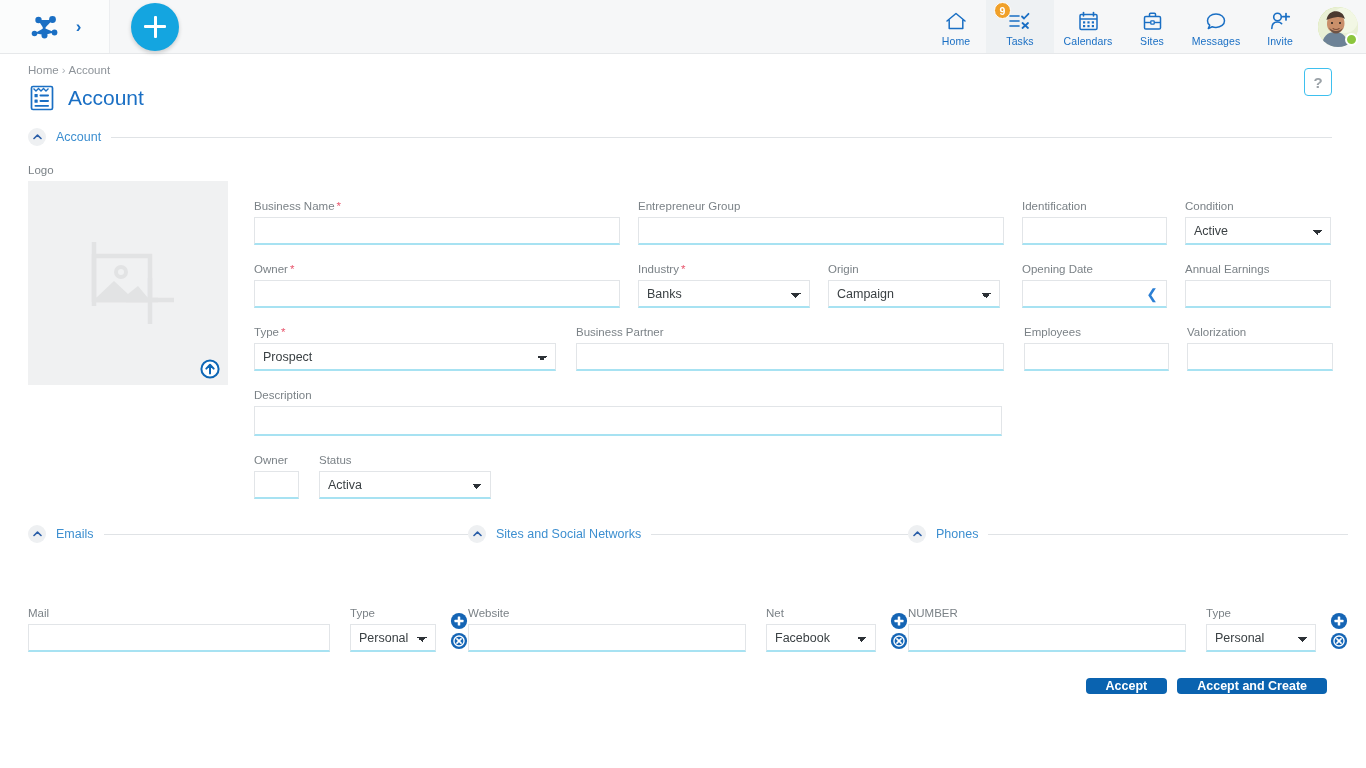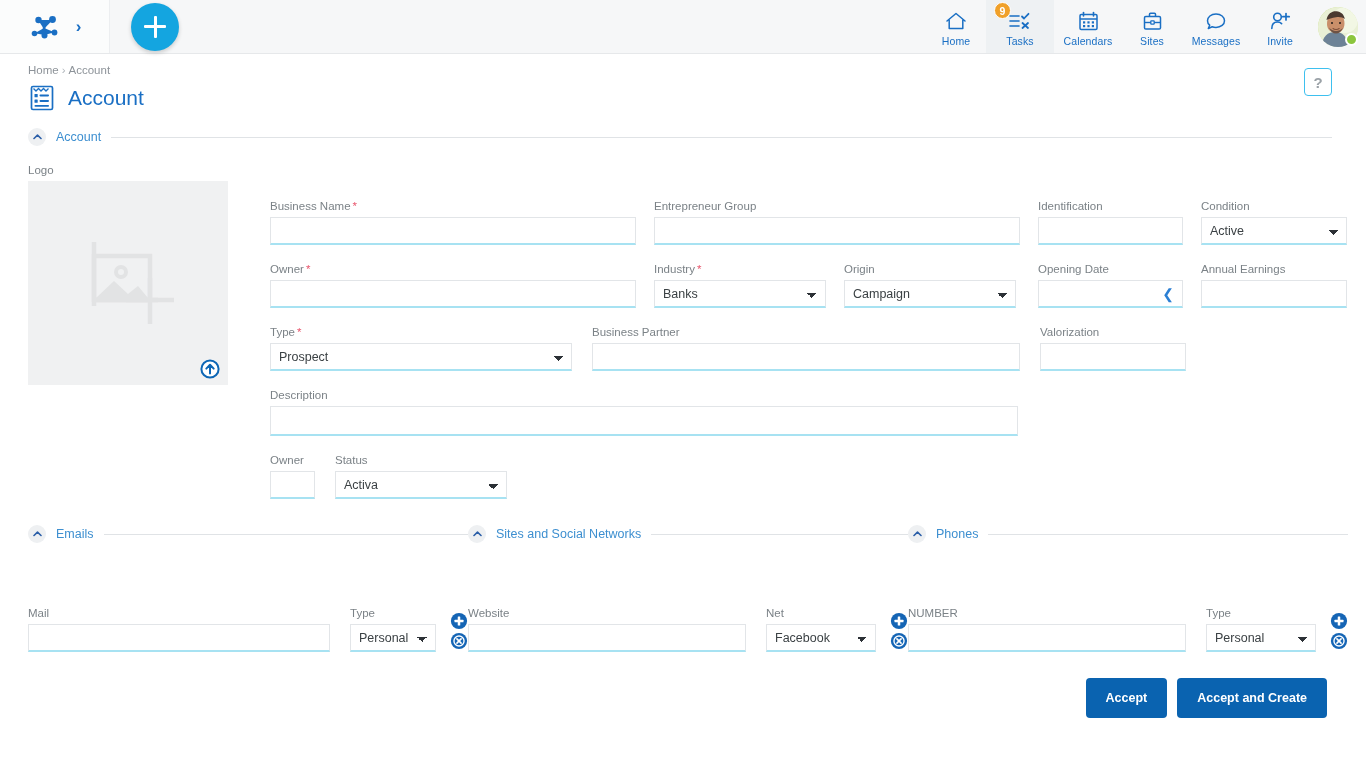--- a/index.html
+++ b/index.html
@@ -171,21 +171,21 @@
   .inp-with-ico { position: relative; }
   .date-chevron {
     position:absolute; right: 9px; top: 50%; transform: translateY(-50%);
     color:#2b7fd4; font-size: 14px; line-height:1; pointer-events:none;
   }
 
   
   .row { display:flex; }
 
   
-  .grid-top { display:flex; gap: 16px; }
+  .grid-top { display:flex; gap: 0; }
   .logo-col { width: 226px; flex: 0 0 226px; }
   .logo-box {
     margin-top: 5px;
     width: 200px; height: 204px;
     background:#f0f1f2;
     position: relative;
   }
   .logo-ph {
     position:absolute; left:50%; top:50%;
     transform: translate(-50%,-50%);
@@ -244,21 +244,21 @@
   
   .actions {
     display:flex; justify-content:flex-end; gap: 10px;
     padding: 26px 39px 0 0;
   }
   .btn {
     background: #0a63b0; color:#fff;
     border:none; border-radius: 4px;
     font-family:"Liberation Sans", sans-serif;
     font-size: 12.5px; font-weight: bold;
-    padding: 0 20px; height: 40px;
+    padding: 0 20px; height: 16px;
     cursor: pointer;
   }
 </style>
 </head>
 <body>
 
 <div class="topbar">
 
   <div class="brand-cell">
     <svg class="brand-logo" viewBox="0 0 34 34">
@@ -493,20 +493,24 @@
 
       <div class="row mt-row">
         <div class="f-typ">
           <div class="fld-label"><span>Type</span><span class="req">*</span></div>
           <select class="inp"><option value="Prospect">Prospect</option><option value="Customer">Customer</option><option value="Partner">Partner</option></select>
         </div>
         <div class="f-bp">
           <div class="fld-label">Business Partner</div>
           <input class="inp" type="text" value="" style="">
         </div>
+        <div class="f-emp">
+          <div class="fld-label">Employees</div>
+          <input class="inp" type="text" value="" style="">
+        </div>
         <div class="f-val">
           <div class="fld-label">Valorization</div>
           <input class="inp" type="text" value="" style="">
         </div>
       </div>
 
       <div class="row mt-row">
         <div class="f-desc">
           <div class="fld-label">Description</div>
           <input class="inp" type="text" style="height: 30px;" value="">

